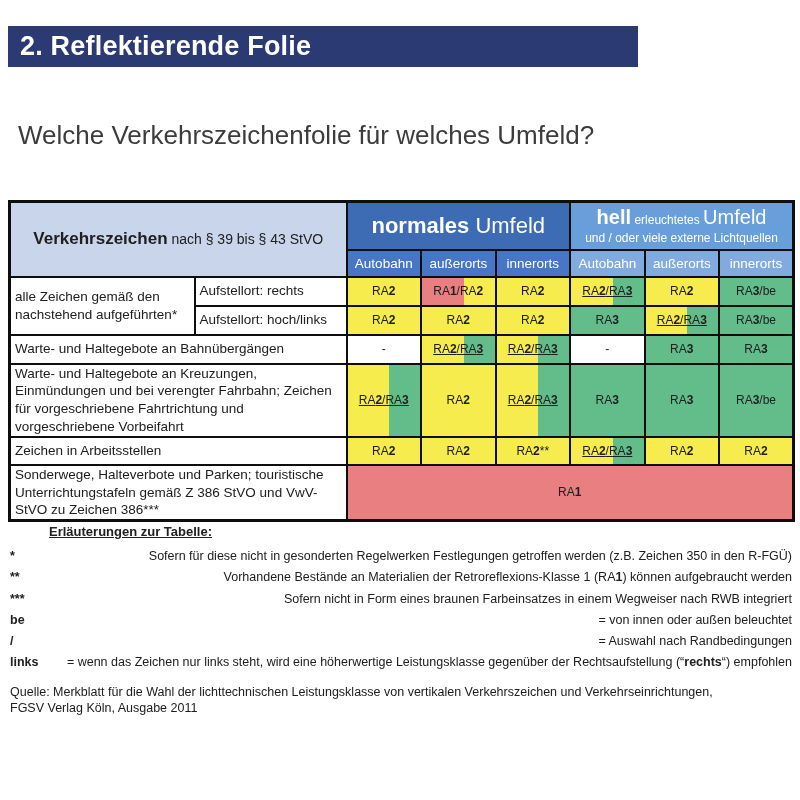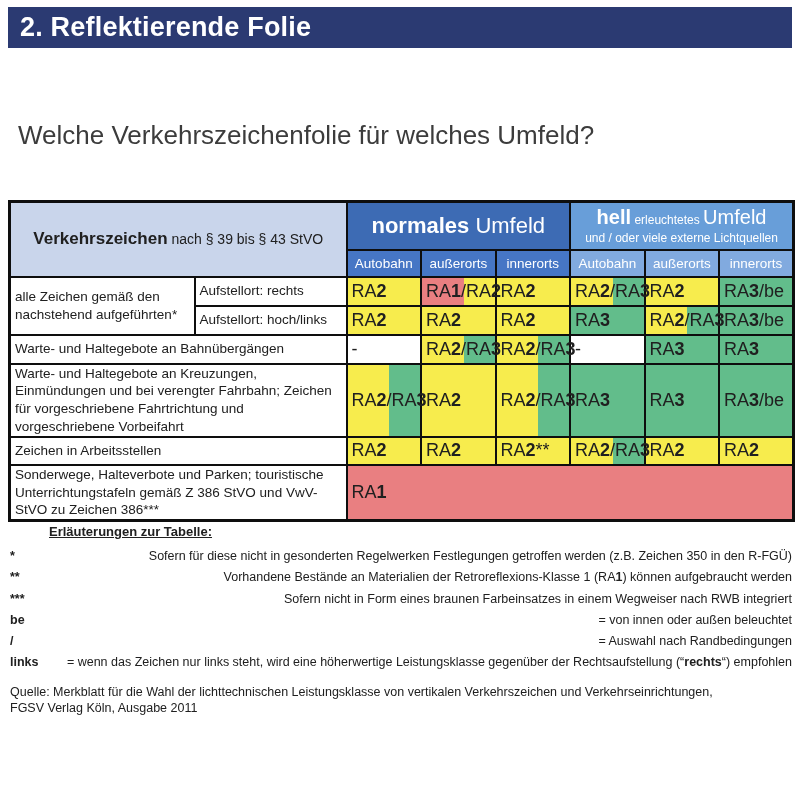--- a/index.html
+++ b/index.html
@@ -7,21 +7,21 @@
     --normales:#3d6bb4; --normales-sub:#4676c5;
     --hell:#689ed9; --hell-sub:#81aadf;
     --yellow:#f7ec4d; --green:#62bd8b; --red:#e97f81;
     --ink:#202020;
   }
   *{box-sizing:border-box}
   html,body{width:800px;height:800px;margin:0;padding:0;background:#fff;overflow:hidden;
     font-family:"Liberation Sans","DejaVu Sans",sans-serif;color:var(--ink);}
   .page{position:relative;width:800px;height:800px;}
 
-  .title-bar{position:absolute;left:8px;top:7px;width:784px;height:41px;
+  .title-bar{position:absolute;left:8px;top:26px;width:630px;height:41px;
     background:var(--navy);color:#fff;font-size:27px;font-weight:bold;
     line-height:41px;padding-left:12px;letter-spacing:.2px;}
 
   .headline{position:absolute;left:18px;top:120px;font-size:26px;color:#3c3c3c;}
 
   table.foil{position:absolute;left:8px;top:200px;width:784px;
     border-collapse:collapse;table-layout:fixed;}
   table.foil col.c-lab1{width:185px}
   table.foil col.c-lab2{width:152px}
   table.foil col.c-d{width:74.5px}
@@ -50,27 +50,27 @@
   .hell-l1{font-size:20px;line-height:22px;}
   .hell-bold{font-weight:bold}
   .hell-small,.hell-l2{font-size:12px;}
   .hell-l2{line-height:14px;}
 
   th.sub{color:#fff;font-weight:normal;font-size:13.5px;text-align:center;border-color:#16244d;}
   th.sub-n{background:var(--normales-sub);}
   th.sub-h{background:var(--hell-sub);}
 
   td.lab{background:#fff;font-size:13.5px;text-align:left;padding:2px 6px 2px 8px;line-height:1.32;}
-  td.ra{font-size:18px;text-align:left;}
+  td.ra{font-size:12px;text-align:center;}
   td[data-bg="yellow"]{background:var(--yellow);}
   td[data-bg="green"]{background:var(--green);}
   td[data-bg="red"]{background:var(--red);}
   td[data-bg="white"]{background:#fff;}
   td[data-bg="red-yellow"]{background:linear-gradient(90deg,var(--red) 0 57%,var(--yellow) 57% 100%);}
-  td[data-bg="yellow-green"]{background:linear-gradient(90deg,var(--yellow) 0 57%,var(--green) 57% 100%);}
+  td[data-bg="yellow-green"]{background:linear-gradient(90deg,var(--yellow) 0 57%,var(--green) 57% 100%);text-decoration:underline;}
 
   .legend{position:absolute;left:10px;top:524px;width:782px;font-size:12.5px;}
   .legend-heading{font-weight:bold;text-decoration:underline;font-size:13px;margin-bottom:9px;margin-left:39px;}
   .legend-item{display:flex;margin-bottom:5px;line-height:1.3;}
   .legend-marker{flex:0 0 30px;font-weight:bold;}
   .legend-text{flex:1;text-align:right;}
 
   .source{margin-top:13px;line-height:1.35;}
 </style>
 </head>

